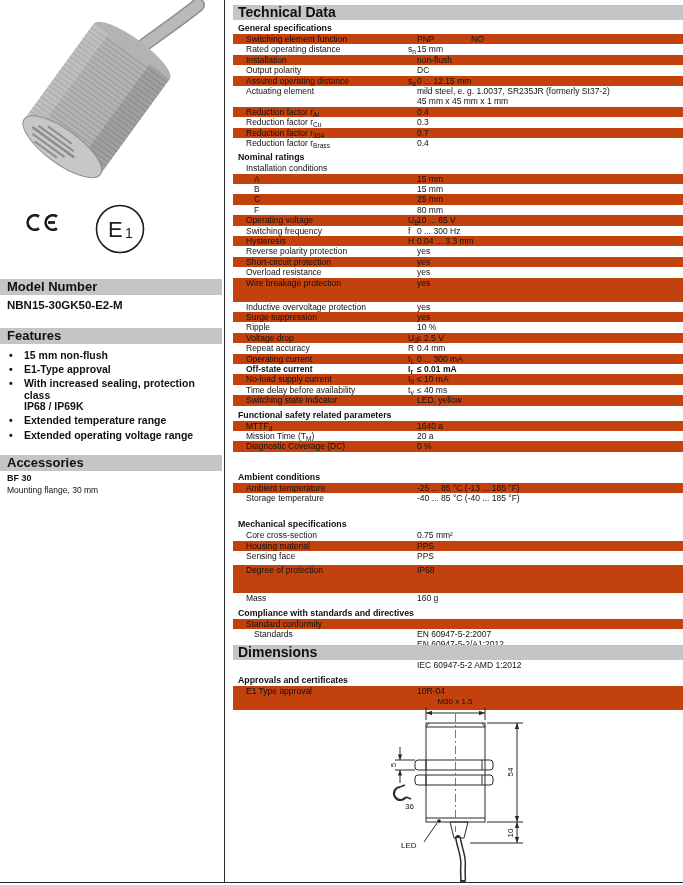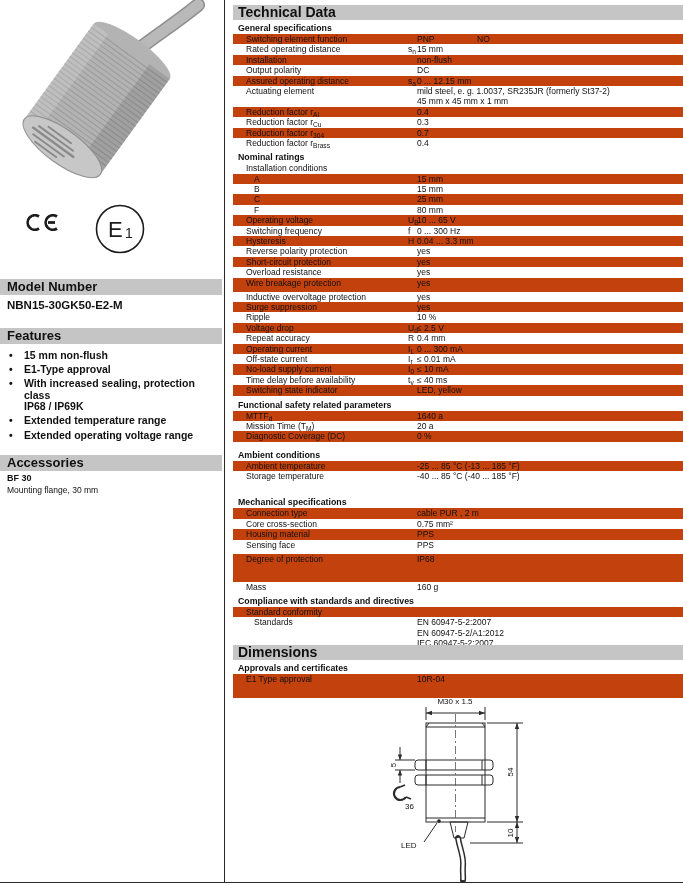--- a/index.html
+++ b/index.html
@@ -25,21 +25,21 @@
 
   
   #tech-table{position:absolute;left:233px;top:21px;width:450px;}
   .sec-heading{font-weight:bold;font-size:8.8px;line-height:11px;padding:2px 0 0 5px;}
   .spec-row{position:relative;width:450px;font-size:8.5px;line-height:10.4px;}
   .spec-row.shaded{background:#c2410c;}
   .spec-label{position:absolute;left:13px;top:0;white-space:nowrap;}
   .spec-label.ind2{left:21px;}
   .spec-symbol{position:absolute;left:175px;top:0;white-space:nowrap;}
   .spec-value{position:absolute;left:184px;top:0;white-space:nowrap;}
-  .spec-value2{position:absolute;left:244px;top:0;white-space:nowrap;}
+  .spec-value2{position:absolute;left:238px;top:0;white-space:nowrap;}
   sub{font-size:6.6px;vertical-align:-2px;line-height:0;}
 
   svg text{font-family:"Liberation Sans", sans-serif;}
   .dim-text{font-size:8px;fill:#111;}
   .drawing-stroke{stroke:#2b2b2b;fill:none;stroke-width:1;}
 </style>
 </head>
 <body>
 
 <div id="page">
@@ -237,21 +237,21 @@
         <div class="spec-value">
           <div>yes</div>
         </div>
       </div>
       <div class="spec-row" style="height: 10.4px;">
         <div class="spec-label"><span>Overload resistance</span></div>
         <div class="spec-value">
           <div>yes</div>
         </div>
       </div>
-      <div class="spec-row shaded" style="height: 14px;">
+      <div class="spec-row shaded" style="height: 24px;">
         <div class="spec-label"><span>Wire breakage protection</span></div>
         <div class="spec-value">
           <div>yes</div>
         </div>
       </div>
       <div class="spec-row" style="height: 10.4px;">
         <div class="spec-label"><span>Inductive overvoltage protection</span></div>
         <div class="spec-value">
           <div>yes</div>
         </div>
@@ -282,21 +282,21 @@
           <div>0.4 mm</div>
         </div>
       </div>
       <div class="spec-row shaded" style="height: 10.4px;">
         <div class="spec-label"><span>Operating current</span></div>
         <div class="spec-symbol"><span>I</span><sub>L</sub></div>
         <div class="spec-value">
           <div>0 ... 300 mA</div>
         </div>
       </div>
-      <div class="spec-row" style="height: 10.4px;">
+      <div class="spec-row" style="height: 10.4px; font-weight: bold;">
         <div class="spec-label"><span>Off-state current</span></div>
         <div class="spec-symbol"><span>I</span><sub>r</sub></div>
         <div class="spec-value">
           <div>≤ 0.01 mA</div>
         </div>
       </div>
       <div class="spec-row shaded" style="height: 10.4px;">
         <div class="spec-label"><span>No-load supply current</span></div>
         <div class="spec-symbol"><span>I</span><sub>0</sub></div>
         <div class="spec-value">
@@ -328,40 +328,34 @@
         <div class="spec-value">
           <div>20 a</div>
         </div>
       </div>
       <div class="spec-row shaded" style="height: 10.4px;">
         <div class="spec-label"><span>Diagnostic Coverage (DC)</span></div>
         <div class="spec-value">
           <div>0 %</div>
         </div>
       </div>
-      <div class="sec-heading" style="margin-top: 6px;">Ambient conditions</div>
+      <div class="sec-heading" style="margin-top: 18px;">Ambient conditions</div>
       <div class="spec-row shaded" style="height: 10.4px;">
         <div class="spec-label"><span>Ambient temperature</span></div>
         <div class="spec-value">
           <div>-25 ... 85 °C (-13 ... 185 °F)</div>
         </div>
       </div>
       <div class="spec-row" style="height: 10.4px;">
         <div class="spec-label"><span>Storage temperature</span></div>
         <div class="spec-value">
           <div>-40 ... 85 °C (-40 ... 185 °F)</div>
         </div>
       </div>
       <div class="sec-heading" style="margin-top: 14px;">Mechanical specifications</div>
-      <div class="spec-row shaded" style="height: 10.4px;">
-        <div class="spec-label"><span>Connection type</span></div>
-        <div class="spec-value">
-          <div>cable PUR , 2 m</div>
-        </div>
-      </div>
       <div class="spec-row" style="height: 10.4px;">
         <div class="spec-label"><span>Core cross-section</span></div>
         <div class="spec-value">
           <div>0.75 mm²</div>
         </div>
       </div>
       <div class="spec-row shaded" style="height: 10.4px;">
         <div class="spec-label"><span>Housing material</span></div>
         <div class="spec-value">
           <div>PPS</div>

